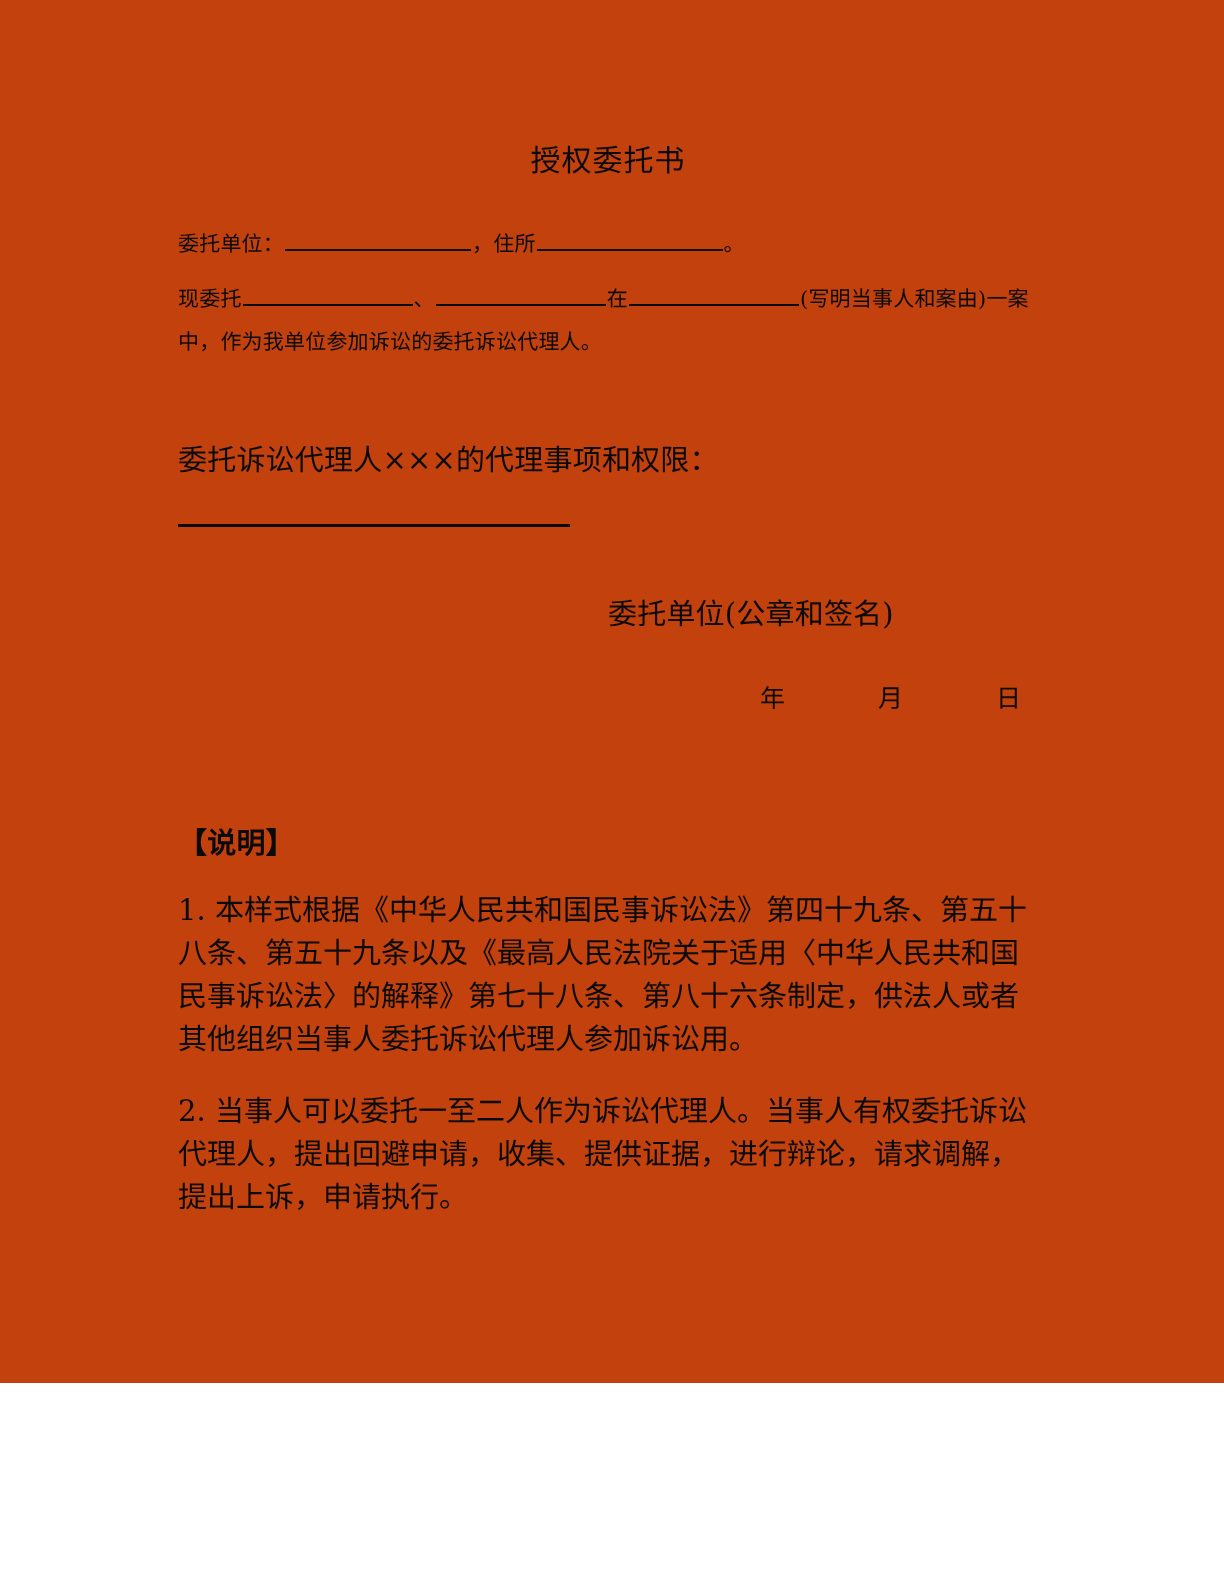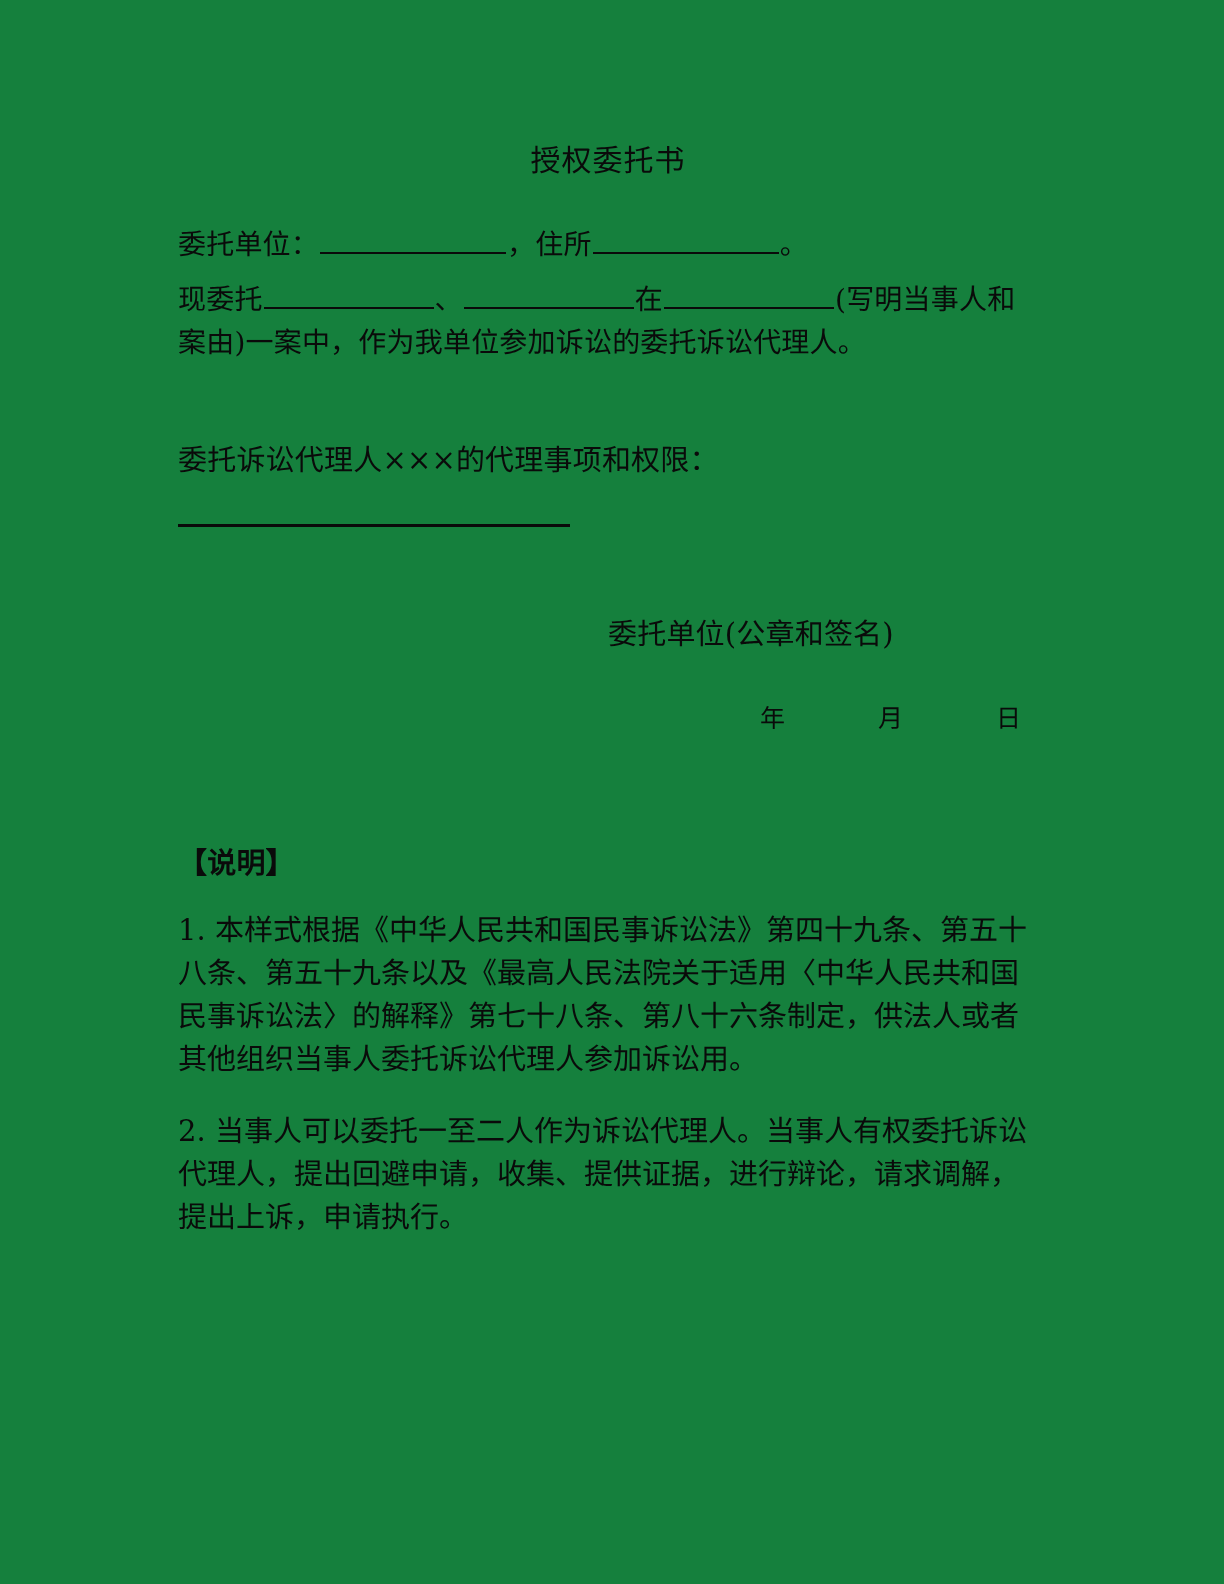--- a/index.html
+++ b/index.html
@@ -15,22 +15,22 @@
     font-family: "DejaVu Serif", "Liberation Serif", serif;
     color: #0a0a0a;
     -webkit-font-smoothing: antialiased;
   }
 
   .page {
     position: absolute;
     left: 0;
     top: 0;
     width: 1224px;
-    height: 1584px;
-    background: #15803d;
+    height: 1383px;
+    background: #c2410c;
     overflow: hidden;
   }
 
   
   .content {
     position: absolute;
     left: 178px;
     top: 0;
     width: 860px;
   }
@@ -39,21 +39,21 @@
     text-align: center;
     font-size: 30px;
     line-height: 1.2;
     letter-spacing: 1px;
     margin: 0;
     padding-top: 143px;
     font-weight: normal;
   }
 
   .para {
-    font-size: 28px;
+    font-size: 21px;
     line-height: 43px;
     margin: 0;
     text-align: left;
     letter-spacing: 0.2px;
     word-break: break-all;
   }
 
   .p-gap-1 { margin-top: 44px; }   
   .p-gap-2 { margin-top: 23px; }   
   .p-gap-3 { margin-top: 23px; }   
@@ -67,21 +67,21 @@
   }
 
   .blank-rule {
     margin-top: 42px;
     width: 392px;
     height: 0;
     border-bottom: 3px solid #0a0a0a;
   }
 
   .signature-block {
-    margin-top: 86px;
+    margin-top: 66px;
     font-size: 29px;
     line-height: 43px;
     padding-left: 430px;
   }
 
   .date-line {
     margin-top: 41px;
     font-size: 25px;
     line-height: 43px;
     padding-left: 582px;

